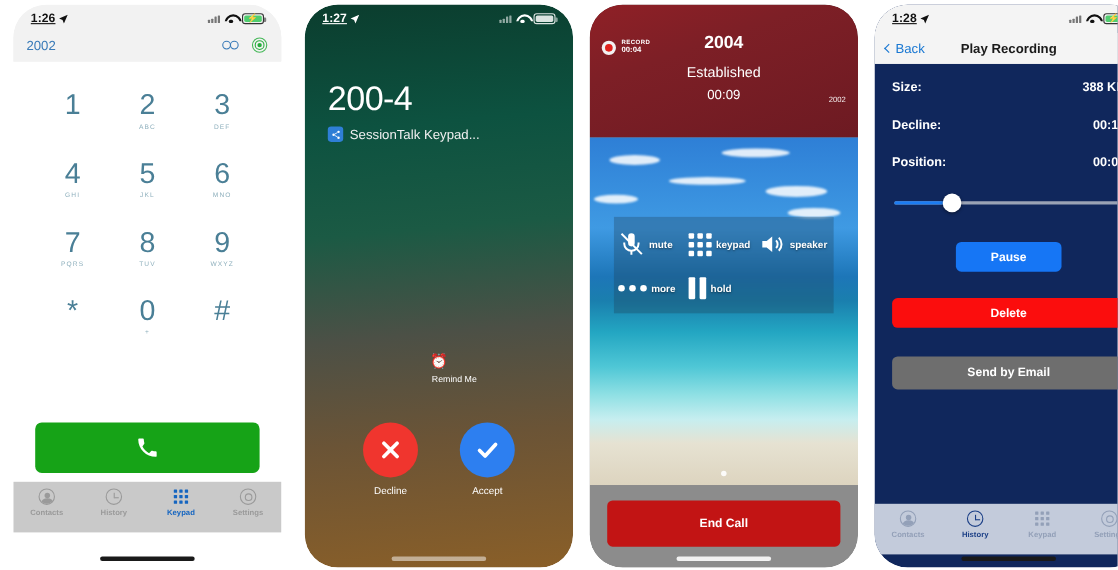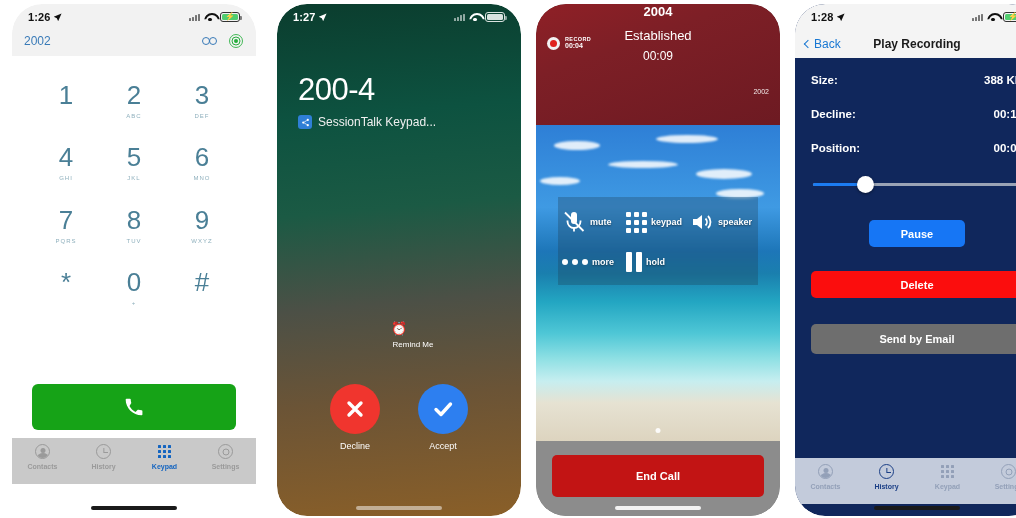--- a/index.html
+++ b/index.html
@@ -15,21 +15,21 @@
   .phone.p2 { margin-left:21px; }
   .phone.p3 { margin-left:15px; }
   .phone.p4 { margin-left:15px; }
 
   .screen { position:absolute; inset:0; border-radius:30px; overflow:hidden; }
 
   
   .statusbar { position:relative; height:26px; display:flex; align-items:center;
                justify-content:space-between; padding:0 16px; z-index:6; }
   .sb-time { font-size:11px; font-weight:bold; letter-spacing:.1px; display:flex;
-             align-items:center; gap:3px; }
+             align-items:center; gap:3px;text-decoration:underline; }
   .sb-right { display:flex; align-items:center; gap:4px; }
   .sig { display:flex; align-items:flex-end; gap:1px; height:8px; }
   .sig i { width:2px; background:currentColor; opacity:.55; display:block; border-radius:.5px;}
   .sig i:nth-child(1){height:3px} .sig i:nth-child(2){height:4.5px}
   .sig i:nth-child(3){height:6px} .sig i:nth-child(4){height:7.5px}
   .wifi { width:12px; height:9px; position:relative; }
   .wifi::before{content:"";position:absolute;left:0;top:0;width:12px;height:12px;
     border:2px solid currentColor;border-radius:50%;clip-path:polygon(0 0,100% 0,100% 42%,0 42%);}
   .wifi::after{content:"";position:absolute;left:4.3px;top:5.2px;width:3.4px;height:3.4px;
     background:currentColor;border-radius:50%;}
@@ -138,21 +138,21 @@
   .p3 .screen { background:#8c8c8c; }
   .p3-header { height:121px; background:linear-gradient(160deg,#8f2026 0%,#7d1f26 35%,
                #6d1a22 100%); color:#fff; position:relative; }
   .rec-badge { position:absolute; left:11px; top:32px; display:flex; align-items:center; gap:5px;}
   .rec-dot { width:13px;height:13px;border-radius:50%;background:#f2f2f2;
              display:flex;align-items:center;justify-content:center;}
   .rec-dot i { width:7px;height:7px;border-radius:50%;background:#e0221d;display:block; }
   .rec-txt { line-height:1.15; }
   .rec-txt .t1 { font-size:5.5px; letter-spacing:.4px; font-weight:bold; }
   .rec-txt .t2 { font-size:7px; font-weight:bold; }
-  .p3-num { text-align:center; font-size:13px; font-weight:bold; }
+  .p3-num { text-align:center; padding-top:27px; font-size:16px; font-weight:bold; }
   .p3-state { text-align:center; font-size:13px; margin-top:9px; font-weight:400; }
   .p3-timer { text-align:center; font-size:12px; margin-top:6px; }
   .p3-right { position:absolute; right:11px; top:84px; font-size:7px; opacity:.9; }
 
   .p3-bg { position:absolute; left:0; right:0; top:121px; bottom:75px; overflow:hidden;
            background:linear-gradient(180deg,#2e7fd6 0%,#3f9ae3 26%,#1d76b8 40%,
              #1a7fae 47%,#23a6c2 56%,#4fc7d6 66%,#8fe0e4 74%,#c6eef0 81%,
              #e6e2d2 88%,#ddd4bf 100%); }
   .cloud { position:absolute; background:#fff; border-radius:50%; opacity:.85;
            filter:blur(1.2px); }

